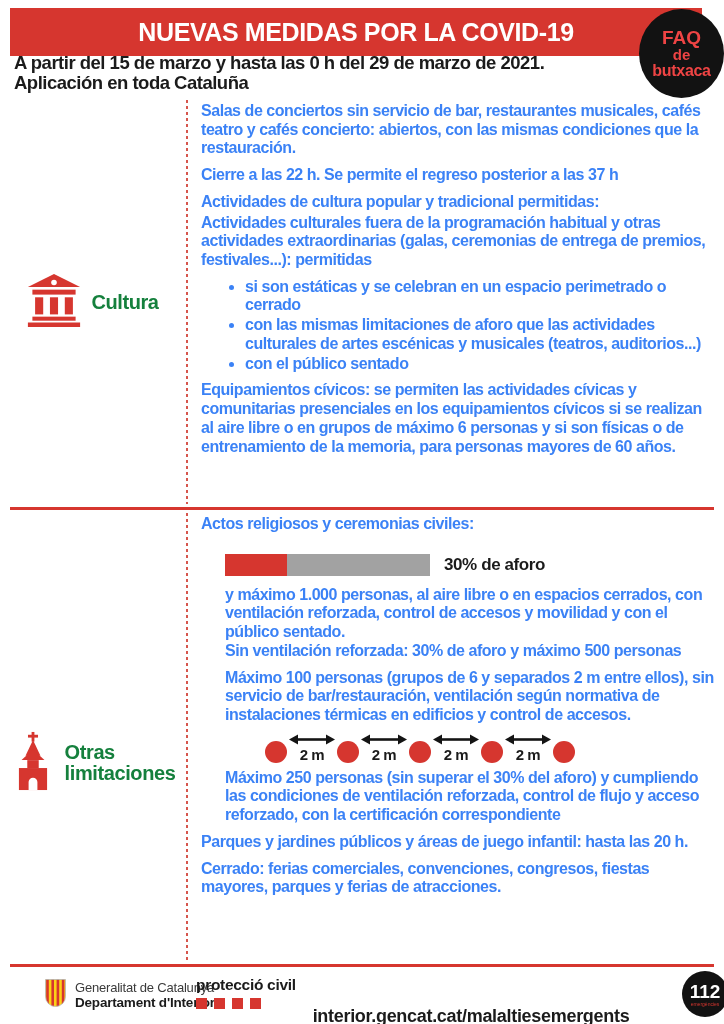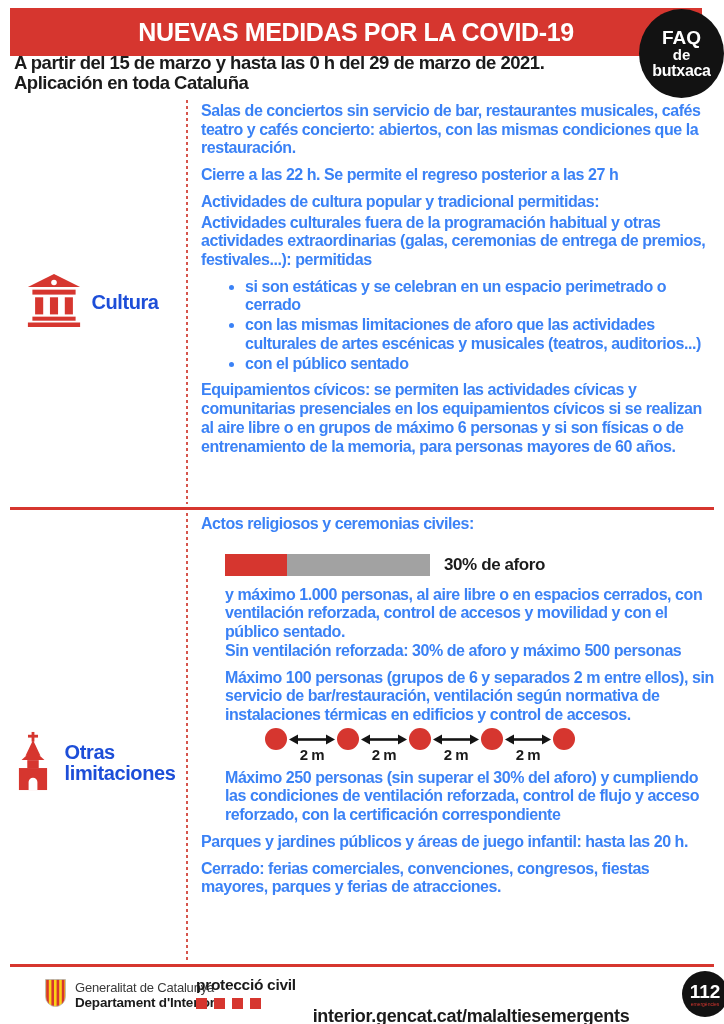--- a/index.html
+++ b/index.html
@@ -12,21 +12,21 @@
   
   .header-bar {
     position:absolute; left:10px; top:8px; width:692px; height:48px;
     background:#d6362f; display:flex; align-items:center; justify-content:center;
   }
   .header-title {
     color:#ffffff; font-size:25px; font-weight:800; letter-spacing:-0.4px; white-space:nowrap;
   }
   .faq-badge {
     position:absolute; left:639px; top:9px; width:85px; height:89px; border-radius:50%;
-    background:#121212; color:#ffffff; display:flex; flex-direction:column;
+    background:#121212; color:#ef4444; display:flex; flex-direction:column;
     align-items:center; justify-content:center; line-height:1.02; z-index:2;
   }
   .faq-badge .l1 { font-size:19px; font-weight:700; }
   .faq-badge .l2 { font-size:15px; font-weight:700; }
   .faq-badge .l3 { font-size:16px; font-weight:700; letter-spacing:-0.3px; }
   .subheader { position:absolute; left:14px; top:53px; width:620px; line-height:1.1; }
   .subheader div { font-size:18.5px; font-weight:800; letter-spacing:-0.5px; }
   
   .main { position:absolute; left:0; top:100px; width:724px; }
   .section { display:flex; }
@@ -44,28 +44,28 @@
   .para, .bullets li {
     font-size:16px; font-weight:700; line-height:1.17; letter-spacing:-0.45px;
     color:#3b82f6;
   }
   .para { margin-bottom:8px; }
   .bullets { margin:0 0 8px 0; padding-left:44px; }
   .bullets li { margin-bottom:1px; }
   .indent { margin-left:24px; }
   .divider { height:3px; background:#d6362f; margin:3px 10px; }
   
-  .cat-label { color:#1d4ed8; font-size:20px; font-weight:800; letter-spacing:-0.4px; line-height:1.05; }
+  .cat-label { color:#15803d; font-size:20px; font-weight:800; letter-spacing:-0.4px; line-height:1.05; }
   
   .aforo-row { display:flex; align-items:center; gap:14px; margin:3px 0 10px 24px; }
   .aforo-bar { width:205px; height:22px; background:#a2a2a2; position:relative; flex:none; }
   .aforo-fill { position:absolute; left:0; top:0; bottom:0; background:#d6362f; }
   .aforo-label { font-size:17px; font-weight:700; letter-spacing:-0.4px; }
   
-  .distance-row { display:flex; align-items:flex-start; margin:3px 0 6px 64px; }
+  .distance-row { display:flex; align-items:flex-end; margin:3px 0 6px 64px; }
   .dot { width:22px; height:22px; border-radius:50%; background:#d6362f; flex:none; margin-top:0; }
   .gap2m { display:flex; flex-direction:column; align-items:center; margin:0 2px; }
   .gap2m svg { display:block; margin-top:4px; }
   .gap2m .lbl { font-size:15px; font-weight:700; margin-top:-1px; letter-spacing:-0.5px; }
   
   .footer { position:absolute; left:16px; top:967px; width:724px; height:66px; }
   .gencat { position:absolute; left:28px; top:11px; display:flex; align-items:center; gap:8px; }
   .gencat-lines { line-height:1.12; }
   .gencat-l1 { font-size:13px; font-weight:400; color:#3a3a3a; letter-spacing:-0.2px; }
   .gencat-l2 { font-size:13.5px; font-weight:700; color:#1b1b1b; letter-spacing:-0.2px; }
@@ -113,21 +113,21 @@
             <rect x="42" y="27" width="9" height="19" fill="#d6362f"></rect>
             <rect x="6" y="48.5" width="48" height="4.5" fill="#d6362f"></rect>
             <rect x="1" y="55" width="58" height="5" fill="#d6362f"></rect>
           </svg>
         </span>
         <span class="cat-label">Cultura</span>
       </div>
       <div class="dotline"></div>
       <div class="content-col">
         <p class="para">Salas de conciertos sin servicio de bar, restaurantes musicales, cafés teatro y cafés concierto: abiertos, con las mismas condiciones que la restauración.</p>
-        <p class="para">Cierre a las 22 h. Se permite el regreso posterior a las 27 h</p>
+        <p class="para">Cierre a las 22 h. Se permite el regreso posterior a las 37 h</p>
         <p class="para" style="margin-bottom:2px">Actividades de cultura popular y tradicional permitidas:</p>
         <p class="para">Actividades culturales fuera de la programación habitual y otras actividades extraordinarias (galas, ceremonias de entrega de premios, festivales...): permitidas</p>
         <ul class="bullets">
           <li>si son estáticas y se celebran en un espacio perimetrado o cerrado</li>
           <li>con las mismas limitaciones de aforo que las actividades culturales de artes escénicas y musicales (teatros, auditorios...)</li>
           <li>con el público sentado</li>
         </ul>
         <p class="para">Equipamientos cívicos: se permiten las actividades cívicas y comunitarias presenciales en los equipamientos cívicos si se realizan al aire libre o en grupos de máximo 6 personas y si son físicas o de entrenamiento de la memoria, para personas mayores de 60 años.</p>
       </div>
     </div>

